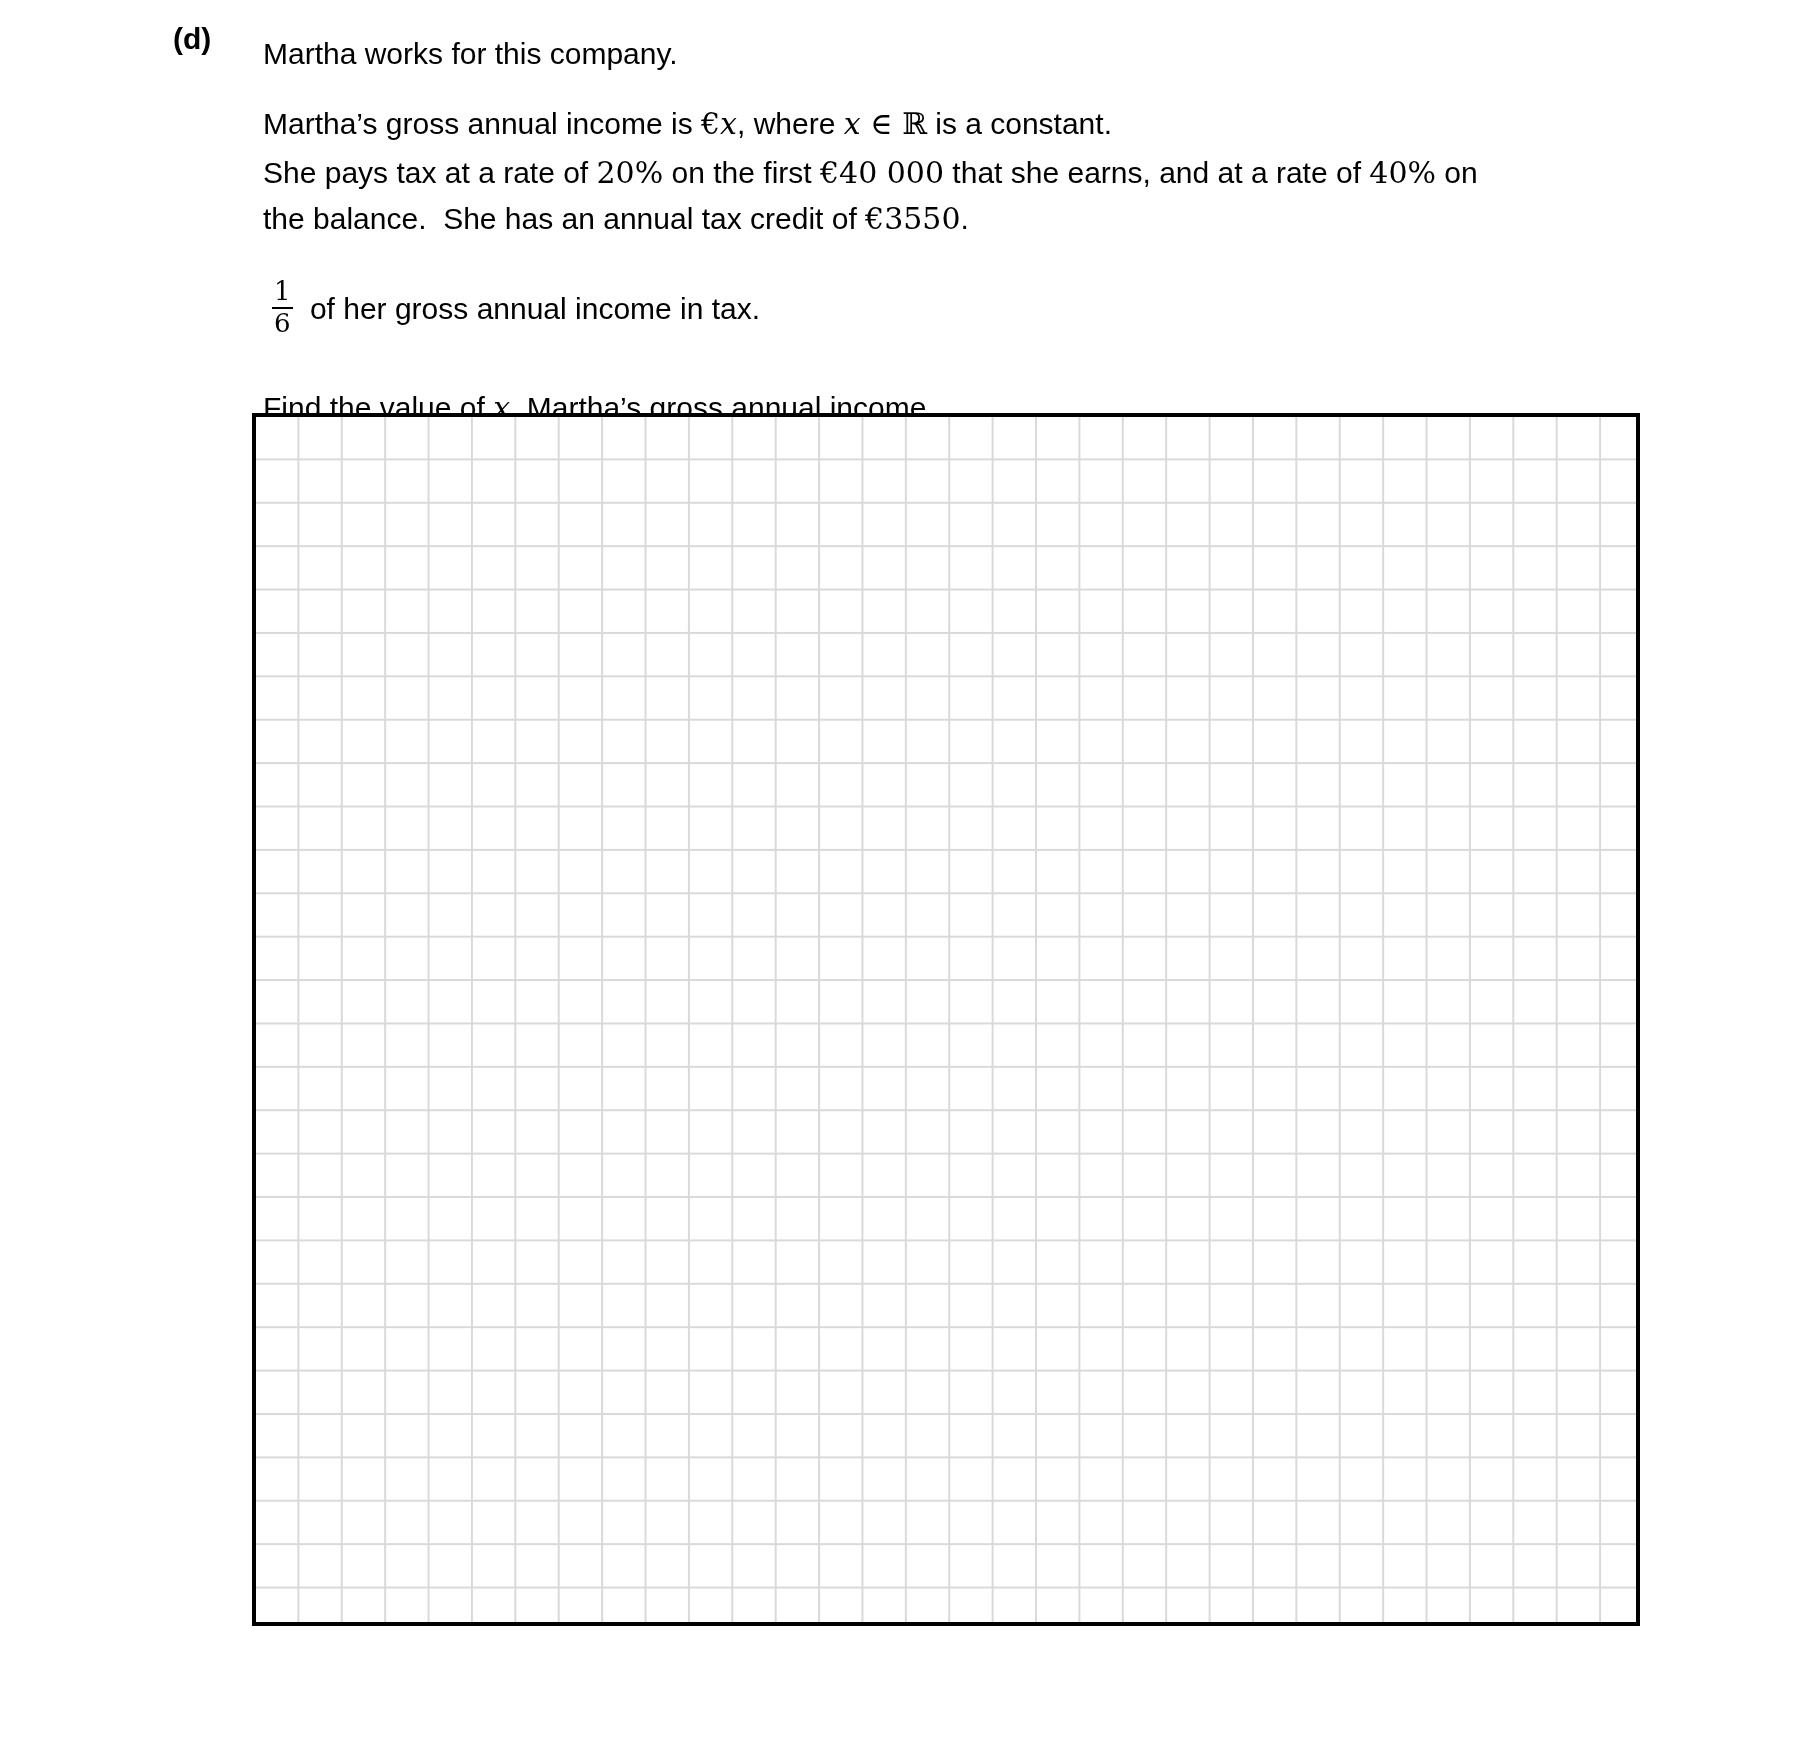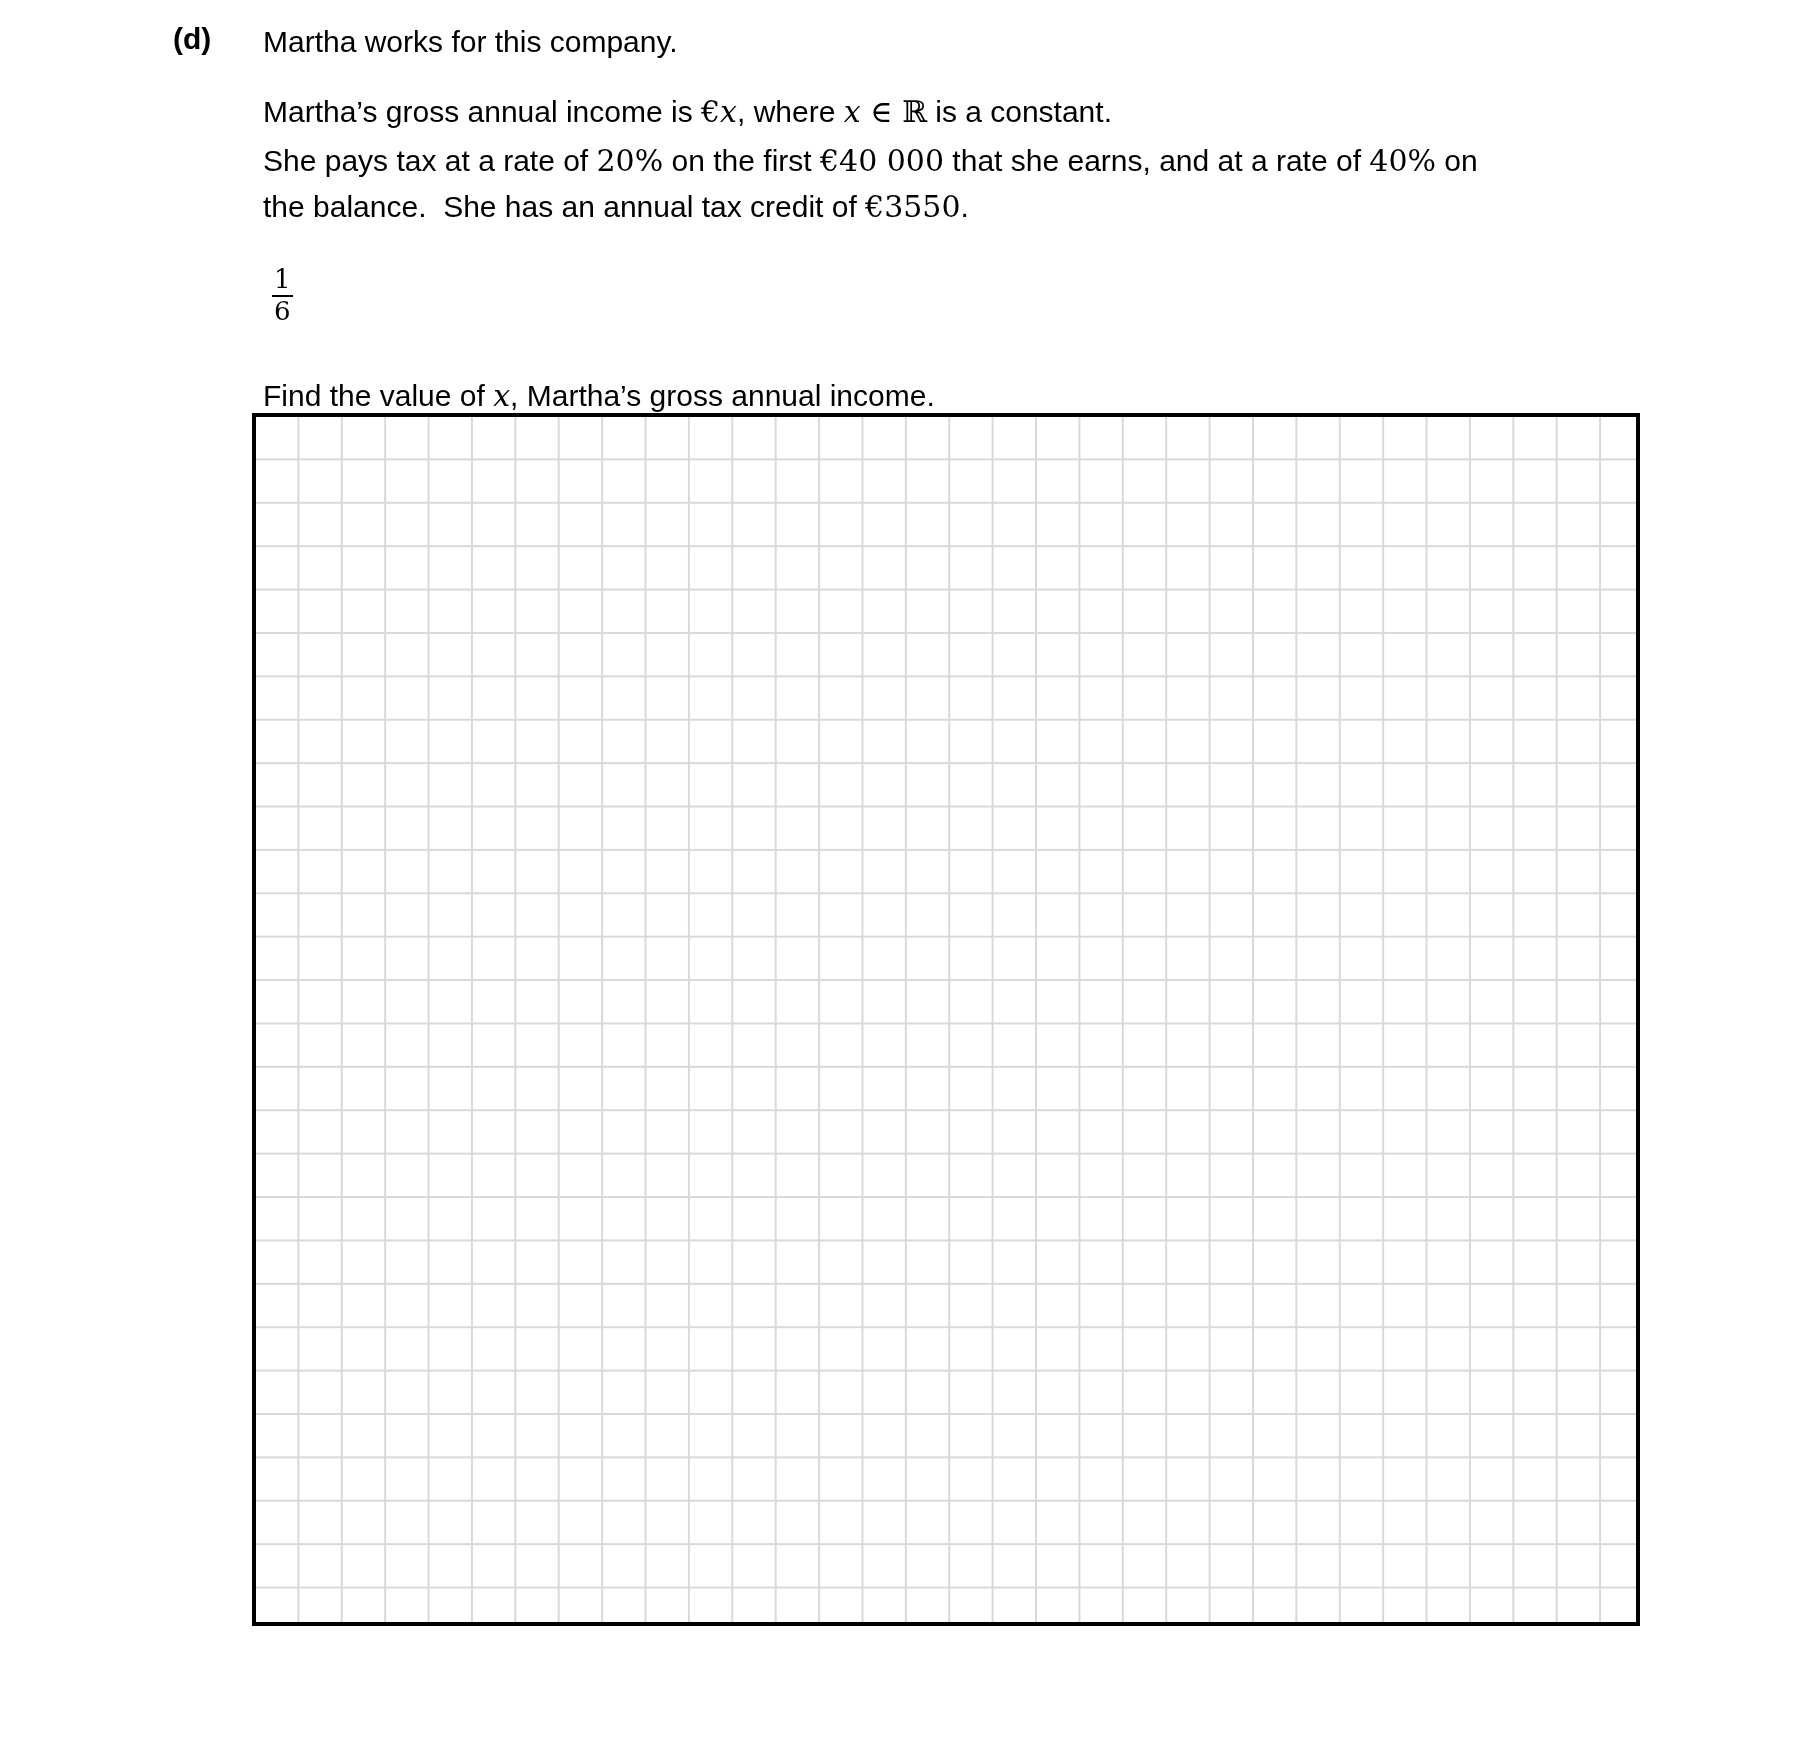--- a/index.html
+++ b/index.html
@@ -18,20 +18,21 @@
     left: 173px;
     top: 22px;
     font-weight: bold;
     white-space: pre;
   }
   .tline {
     position: absolute;
     left: 263px;
     line-height: 40px;
     white-space: pre;
+    margin-top: 12px;
   }
   .seg { font-family: "Liberation Sans", sans-serif; }
   .math { font-family: "DejaVu Serif", serif; }
   .var  { font-family: "DejaVu Serif", serif; font-style: italic; }
   .frac {
     display: inline-flex;
     flex-direction: column;
     align-items: center;
     vertical-align: middle;
     font-family: "DejaVu Serif", serif;
@@ -63,17 +64,17 @@
 <span class="plabel">(d)</span>
 
 <div class="tline" style="top:22px"><span class="seg">Martha works for this company.</span></div>
 
 <div class="tline" style="top:92px"><span class="seg">Martha’s gross annual income is </span><span class="math">€</span><span class="var">x</span><span class="seg">, where </span><span class="var">x</span><span class="math"> ∈ ℝ</span><span class="seg"> is a constant.</span></div>
 
 <div class="tline" style="top:141px"><span class="seg">She pays tax at a rate of </span><span class="math">20%</span><span class="seg"> on the first </span><span class="math">€40 000</span><span class="seg"> that she earns, and at a rate of </span><span class="math">40%</span><span class="seg"> on</span></div>
 
 <div class="tline" style="top:187px"><span class="seg">the balance.  She has an annual tax credit of </span><span class="math">€3550</span><span class="seg">.</span></div>
 
-<div class="tline" style="top:268px"><span class="frac"><span class="num">1</span><span class="den">6</span></span></div>
+<div class="tline" style="top:268px"><span class="frac"><span class="num">1</span><span class="den">6</span></span><span class="seg"> of her gross annual income in tax.</span></div>
 
 <div class="tline" style="top:376px"><span class="seg">Find the value of </span><span class="var">x</span><span class="seg">, Martha’s gross annual income.</span></div>
 
 <div class="answer-grid"></div>
 
 </body></html>

